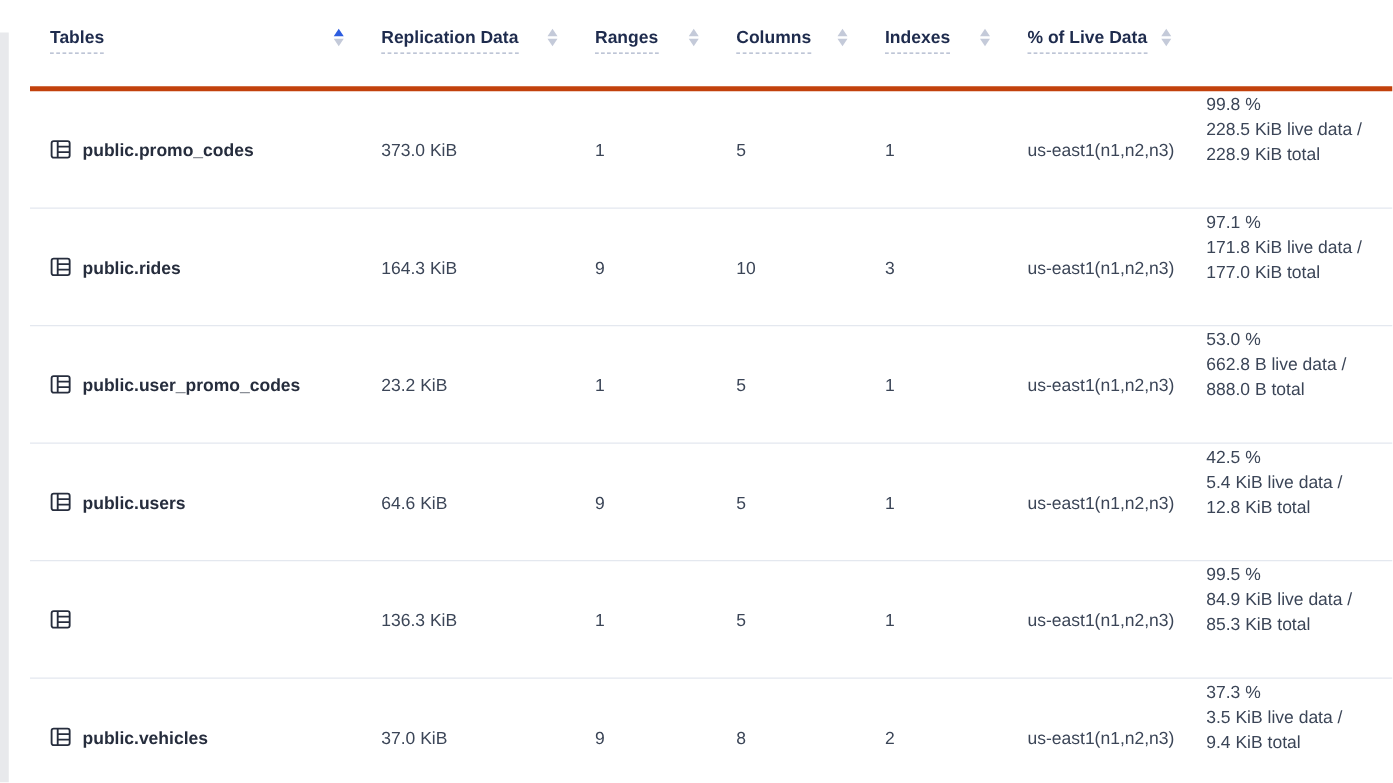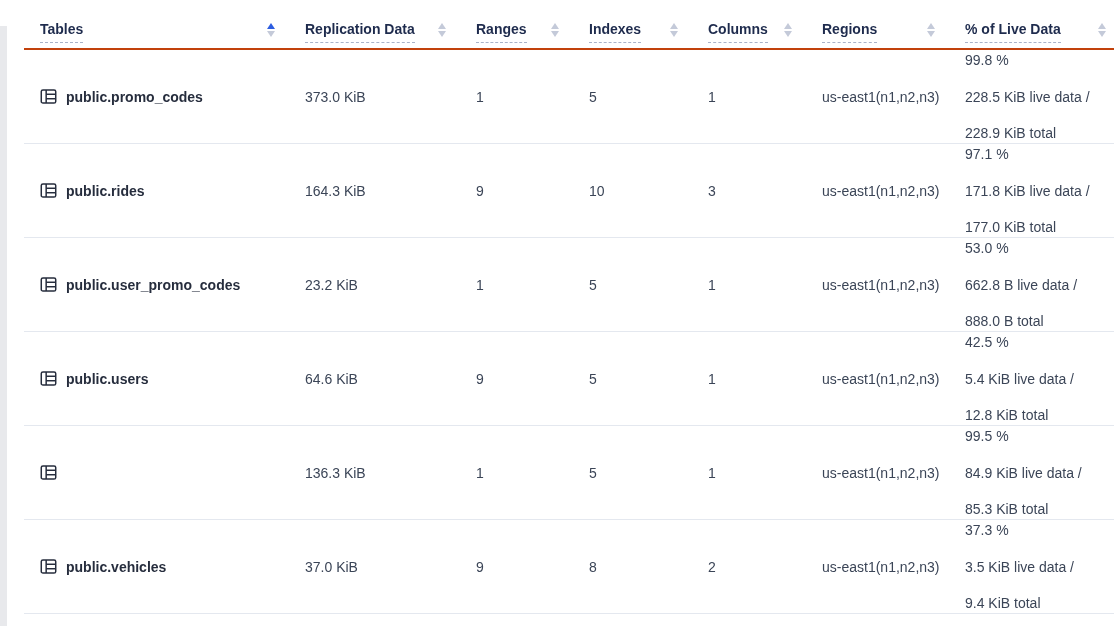--- a/index.html
+++ b/index.html
@@ -16,22 +16,22 @@
   }
   .db-table{
     position:absolute;left:24px;top:0;width:1090px;
   }
   .grid-row{
     display:grid;
     grid-template-columns:261px 171px 113px 119px 114px 143px minmax(0,1fr);
   }
   
   .head-row{
-    height:50px;box-sizing:border-box;
-    border-bottom:2px solid #c2410c;
+    height:73px;box-sizing:border-box;
+    border-bottom:4px solid #c2410c;
   }
   .head-cell{
     display:flex;align-items:flex-start;justify-content:space-between;
     padding:21px 10px 0 20px;box-sizing:border-box;
     cursor:pointer;
   }
   .head-cell.first{padding-left:16px;}
   .head-cell.last{padding-right:8px;}
   .head-label{
     font-size:14px;font-weight:700;color:#1e2b4d;line-height:16px;
@@ -56,21 +56,21 @@
     padding:0 10px 0 20px;box-sizing:border-box;
     font-size:14px;color:#3b4557;
     white-space:nowrap;
   }
   .name-cell{padding-left:16px;gap:9px;}
   .ticon{display:flex;align-items:center;flex:none;}
   .tname{
     font-weight:700;color:#262d3d;cursor:pointer;
   }
   .live-cell{
-    display:flex;flex-direction:column;align-items:flex-start;justify-content:space-between;
+    display:flex;flex-direction:column;align-items:flex-start;justify-content:flex-start;
     line-height:20px;padding-right:11px;
   }
 </style>
 </head>
 <body>
 
 <div class="page-gutter"></div>
 
 <div class="db-table">
 
@@ -90,35 +90,28 @@
         </span>
     </div>
     <div class="head-cell" data-sort="none">
       <span class="head-label">Ranges</span>
       <span class="sort-arrows">
           <span class="tri tri-up"></span>
           <span class="tri tri-down"></span>
         </span>
     </div>
     <div class="head-cell" data-sort="none">
+      <span class="head-label">Columns</span>
+      <span class="sort-arrows">
+          <span class="tri tri-up"></span>
+          <span class="tri tri-down"></span>
+        </span>
+    </div>
+    <div class="head-cell" data-sort="none">
       <span class="head-label">Indexes</span>
-      <span class="sort-arrows">
-          <span class="tri tri-up"></span>
-          <span class="tri tri-down"></span>
-        </span>
-    </div>
-    <div class="head-cell" data-sort="none">
-      <span class="head-label">Columns</span>
-      <span class="sort-arrows">
-          <span class="tri tri-up"></span>
-          <span class="tri tri-down"></span>
-        </span>
-    </div>
-    <div class="head-cell" data-sort="none">
-      <span class="head-label">Regions</span>
       <span class="sort-arrows">
           <span class="tri tri-up"></span>
           <span class="tri tri-down"></span>
         </span>
     </div>
     <div class="head-cell last" data-sort="none">
       <span class="head-label">% of Live Data</span>
       <span class="sort-arrows">
           <span class="tri tri-up"></span>
           <span class="tri tri-down"></span>

